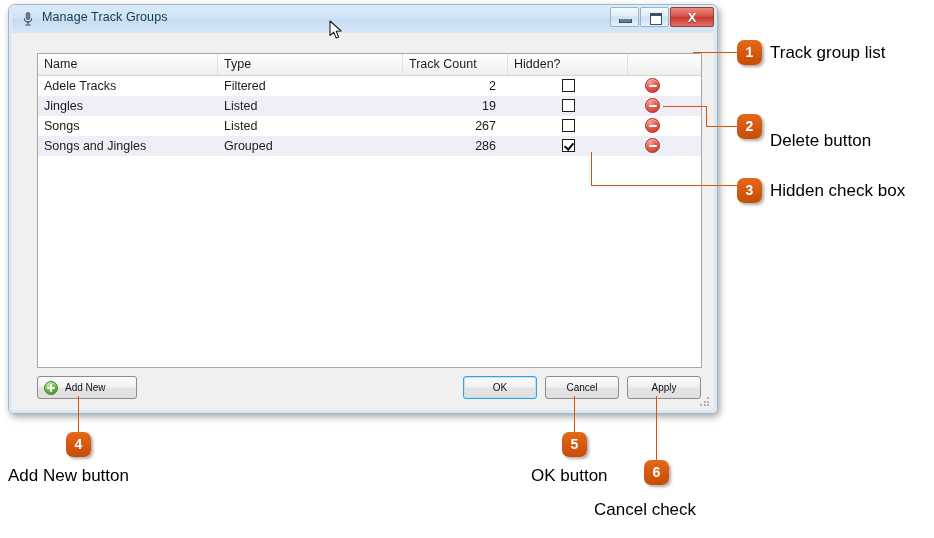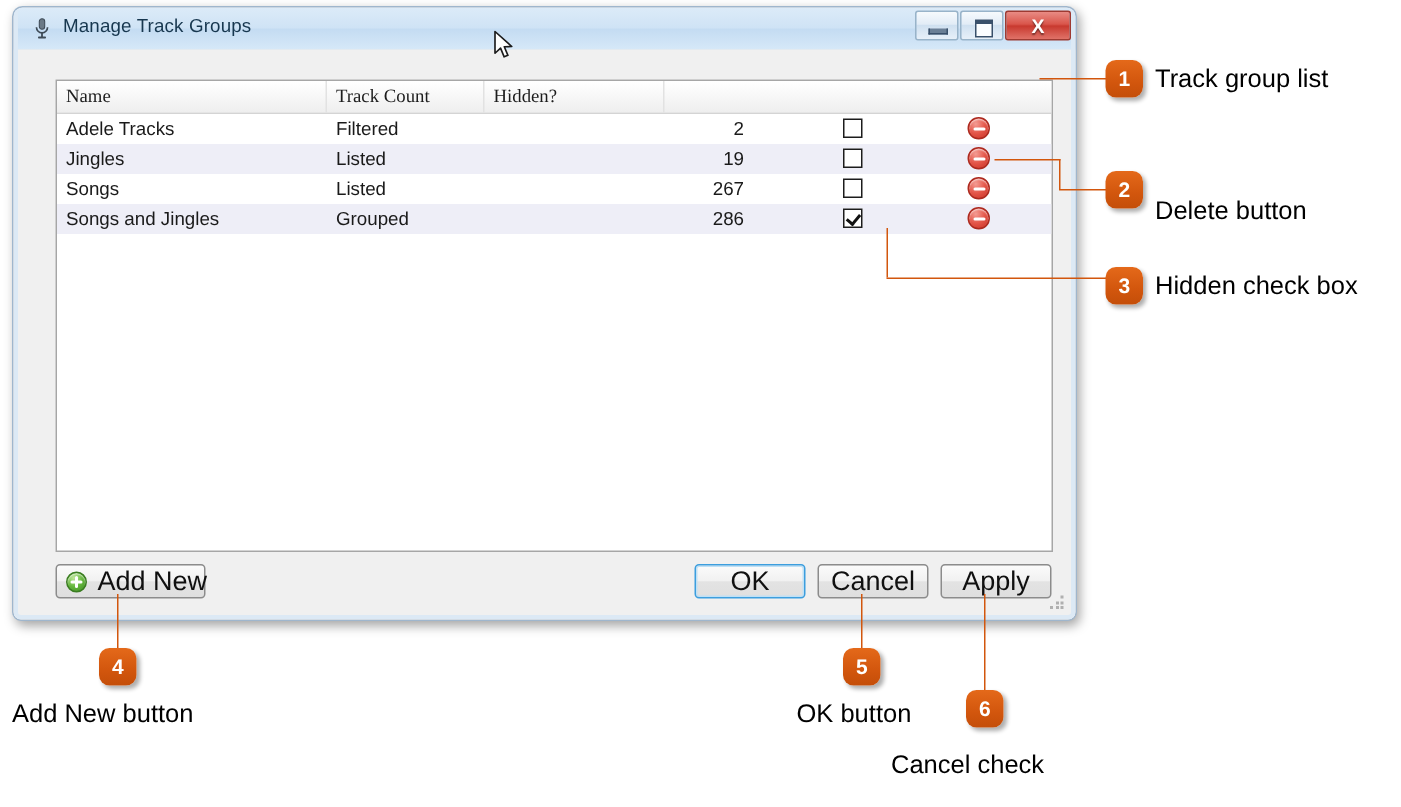--- a/index.html
+++ b/index.html
@@ -147,21 +147,20 @@
     border-bottom: 1px solid #d4d4d4;
     font-size: 12.5px;
     color: #1d1d1d;
   }
   .grid-header .hcell {
     border-right: 1px solid #e2e2e2;
     padding: 3px 0 0 6px;
     box-sizing: border-box;
     overflow: hidden;
     white-space: nowrap;
-    font-family: Liberation Serif, serif;
   }
   .c-name   { width: 180px; }
   .c-type   { width: 185px; }
   .c-count  { width: 105px; }
   .c-hidden { width: 120px; }
   .c-del    { width: 72px; border-right: none !important; }
 
   .grid-row {
     display: flex;
     height: 20px;
@@ -228,21 +227,21 @@
     border-radius: 1px;
   }
 
   
   .btn {
     position: absolute;
     height: 23px;
     border: 1px solid #8c8c8c;
     border-radius: 3px;
     background: linear-gradient(to bottom, #fbfbfb 0%, #f1f1f1 48%, #e3e3e3 52%, #dfdfdf 100%);
-    font-size: 18px;
+    font-size: 10px;
     color: #101010;
     text-align: center;
     line-height: 21px;
     box-sizing: border-box;
     cursor: default;
     white-space: nowrap;
   }
   .btn.focused {
     border: 1px solid #3c9ede;
     box-shadow: 0 0 0 1px #bfe0f5 inset;
@@ -361,20 +360,21 @@
       </div>
     </div>
   </div>
 
   <div class="win-body">
 
     <div class="listbox">
 
       <div class="grid-header">
         <div class="hcell c-name">Name</div>
+        <div class="hcell c-type">Type</div>
         <div class="hcell c-count">Track Count</div>
         <div class="hcell c-hidden">Hidden?</div>
         <div class="hcell c-del"></div>
       </div>
 
       <div class="grid-row">
         <div class="cell c-name">Adele Tracks</div>
         <div class="cell c-type">Filtered</div>
         <div class="cell c-count count">2</div>
         <div class="cell c-hidden hidden-col">

